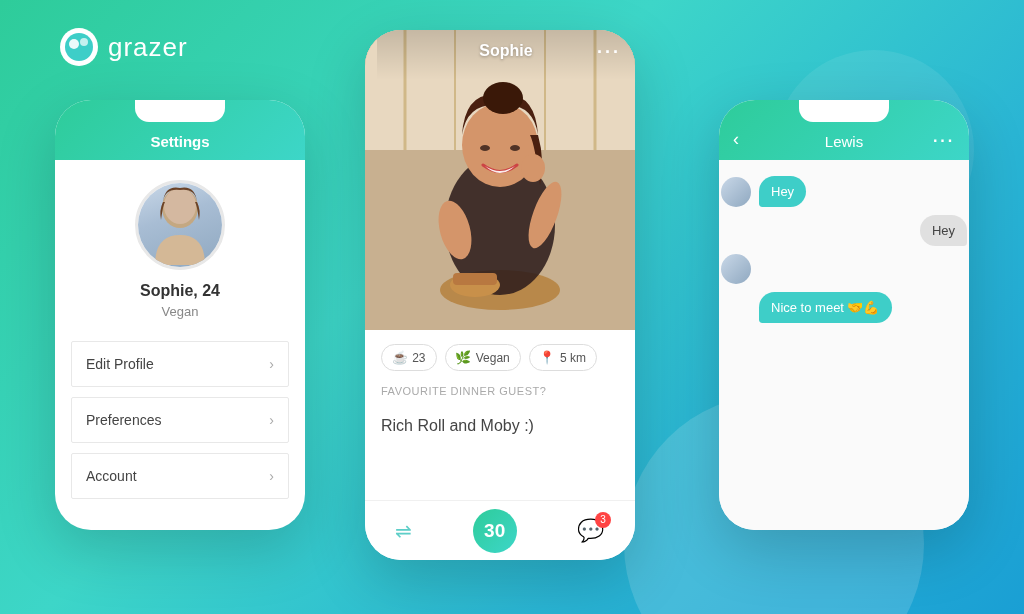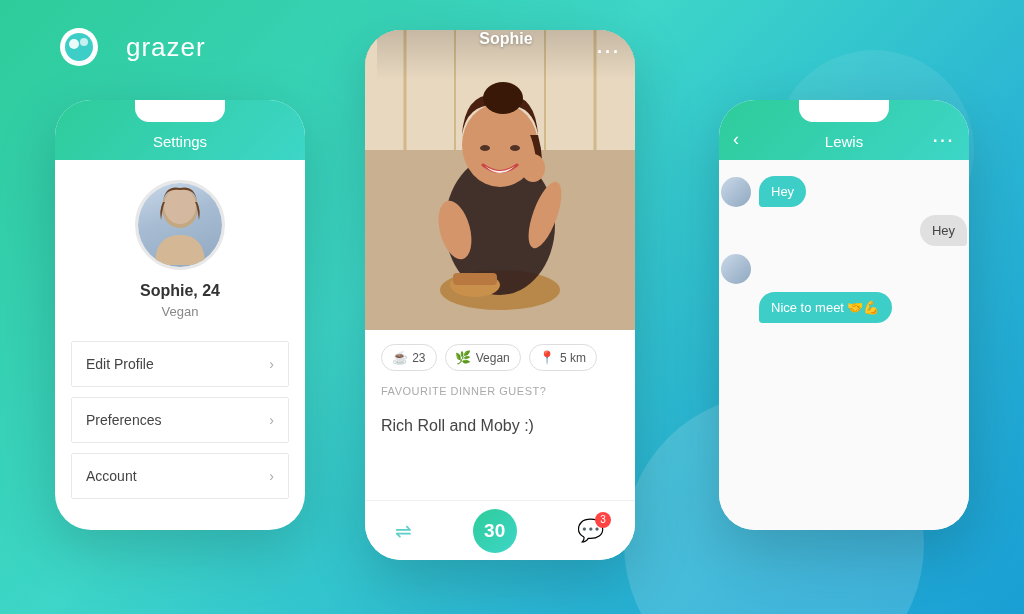--- a/index.html
+++ b/index.html
@@ -12,21 +12,21 @@
       position: relative;
     }
 
     
     .logo-area {
       position: absolute;
       top: 28px;
       left: 60px;
       display: flex;
       align-items: center;
-      gap: 28px;
+      gap: 10px;
     }
     .logo-icon {
       width: 38px;
       height: 38px;
       background: white;
       border-radius: 50%;
       display: flex;
       align-items: center;
       justify-content: center;
       overflow: hidden;
@@ -69,21 +69,21 @@
       background: linear-gradient(135deg, #2ecc9a, #3dd6c8);
       height: 60px;
       display: flex;
       align-items: flex-end;
       justify-content: center;
       padding-bottom: 10px;
     }
     .settings-title {
       color: white;
       font-size: 15px;
-      font-weight: 400;
+      font-weight: 700;
     }
     .settings-body {
       padding: 20px 16px;
       display: flex;
       flex-direction: column;
       align-items: center;
     }
     .avatar-circle {
       width: 90px;
       height: 90px;
@@ -143,21 +143,21 @@
       width: 270px;
       height: 530px;
     }
     .profile-top-bar {
       position: absolute;
       top: 0;
       left: 12px;
       right: 0;
       height: 50px;
       display: flex;
-      align-items: flex-start;
+      align-items: center;
       justify-content: center;
       padding-bottom: 8px;
       z-index: 5;
       background: linear-gradient(to bottom, rgba(0,0,0,0.15), transparent);
     }
     .profile-name-top {
       color: white;
       font-size: 16px;
       font-weight: 600;
       text-shadow: 0 1px 3px rgba(0,0,0,0.3);

